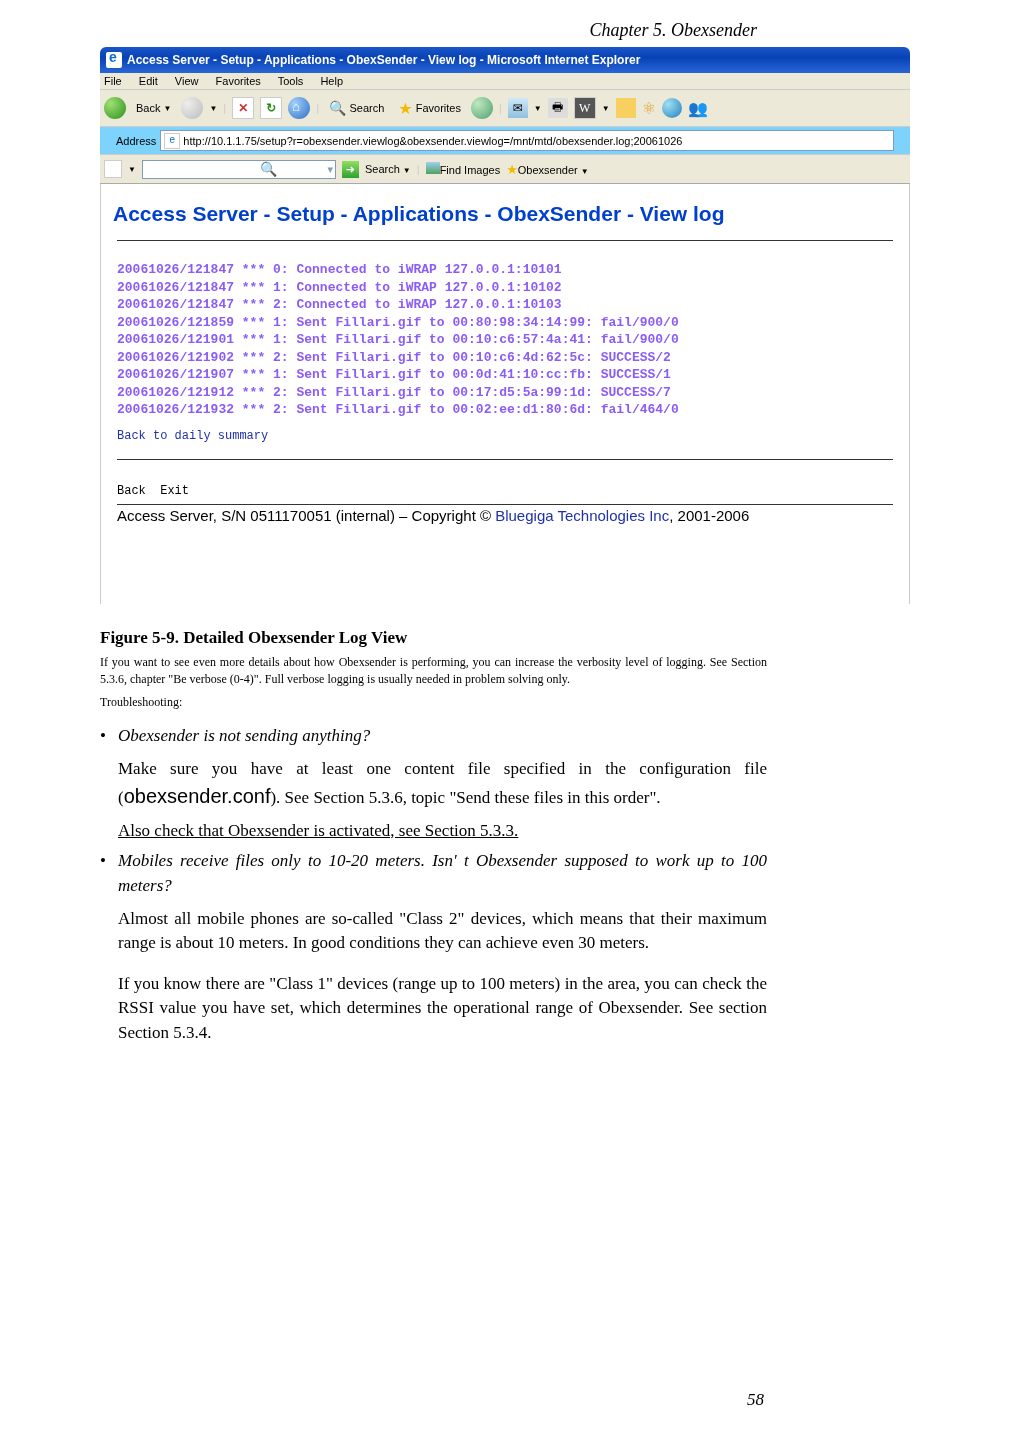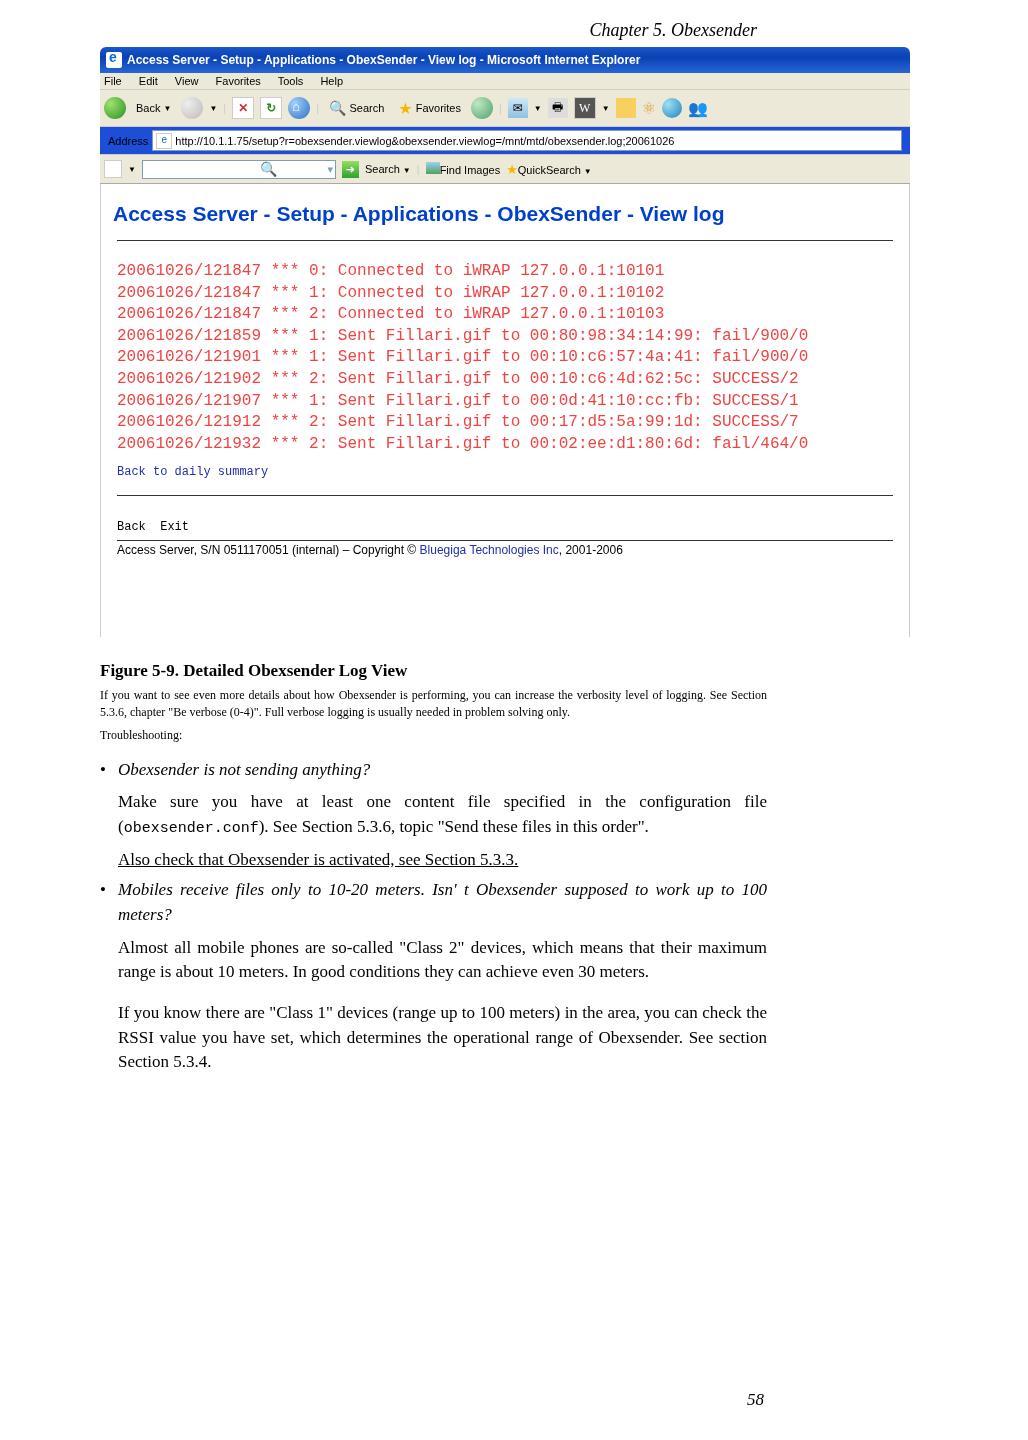--- a/index.html
+++ b/index.html
@@ -98,22 +98,22 @@
     align-items: center; justify-content: center;
     background: #fff;
     border: 1px solid #ccc;
     font-size: 12px;
   }
   .star {
     color: #f5b800;
     font-size: 16px;
   }
   .addrbar {
-    background: #1d4ed8;
-    padding: 3px 8px;
+    background: #7dd3fc;
+    padding: 3px 16px;
     display: flex;
     align-items: center;
     gap: 4px;
     border-bottom: 1px solid #ccc;
     font-size: 11px;
   }
   .addr-input {
     background: #fff;
     border: 1px solid #7f9db9;
     flex: 1;
@@ -157,45 +157,46 @@
     font-size: 21px;
     padding: 18px 12px 8px 12px;
   }
   .hr-line {
     border: none;
     border-top: 1.5px solid #333;
     margin: 6px 16px;
   }
   .log-block {
     font-family: 'Courier New', monospace;
-    font-size: 16px;
+    font-size: 13px;
     white-space: pre;
     padding: 14px 16px 0 16px;
     line-height: 1.35;
-    color: #ef4444;
+    color: #8b5cf6;
+    font-weight: bold;
   }
   .link {
     color: #2030aa;
     font-family: 'Courier New', monospace;
     font-size: 12px;
     display: inline-block;
     padding: 10px 16px;
   }
   .footer-links {
     font-family: 'Courier New', monospace;
     font-size: 12px;
     color: #000000;
     padding: 18px 16px 2px 16px;
   }
   .copyright {
     border-top: 1px solid #333;
     margin: 4px 16px 0 16px;
     padding-top: 2px;
     font-family: Arial, sans-serif;
-    font-size: 12px;
+    font-size: 15px;
   }
   .copyright .c-link {
     color: #2030aa;
   }
   .figure-caption {
     font-weight: bold;
     margin: 24px 0 6px 50px;
     font-size: 17px;
   }
   .body-para {
@@ -226,22 +227,22 @@
   .bullet-list > li::before {
     content: "•";
     position: absolute;
     left: 0;
     top: 0;
   }
   .bullet-q {
     font-style: italic;
   }
   .mono-inline {
-    font-family: Liberation Mono, monospace;
-    font-size: 15px;
+    font-family: Liberation Sans, sans-serif;
+    font-size: 20px;
     margin-top: 48px;
   }
   .page-number {
     position: absolute;
     bottom: 30px;
     right: 83px;
     font-style: italic;
     font-size: 17px;
   }
   .g-go {
@@ -318,21 +319,21 @@
       <span style="width:16px;height:16px;background:#fff;border:1px solid #ccc;display:inline-block;"></span>
       <span style="font-size:8px;">▼</span>
       <div class="search-input">
         <span style="color:#bbb;font-size:14px;margin-right:50px;">🔍</span>
         <span class="dd">▾</span>
       </div>
       <span class="g-go">➜</span>
       <span class="btn"><span>Search</span> <span style="font-size:8px;">▼</span></span>
       <span style="color:#ccc;">|</span>
       <span class="btn"><span style="width:14px;height:12px;background:linear-gradient(#a0d0f0,#50a060);display:inline-block;"></span><span>Find Images</span></span>
-      <span class="btn"><span class="star" style="font-size:13px;">★</span><span>QuickSearch</span> <span style="font-size:8px;">▼</span></span>
+      <span class="btn"><span class="star" style="font-size:13px;">★</span><span>Obexsender</span> <span style="font-size:8px;">▼</span></span>
     </div>
     <div class="content">
       <div class="page-heading">Access Server - Setup - Applications - ObexSender - View log</div>
       <hr class="hr-line">
       <div class="log-block"><span>20061026/121847 *** 0: Connected to iWRAP 127.0.0.1:10101</span>
 <span>20061026/121847 *** 1: Connected to iWRAP 127.0.0.1:10102</span>
 <span>20061026/121847 *** 2: Connected to iWRAP 127.0.0.1:10103</span>
 <span>20061026/121859 *** 1: Sent Fillari.gif to 00:80:98:34:14:99: fail/900/0</span>
 <span>20061026/121901 *** 1: Sent Fillari.gif to 00:10:c6:57:4a:41: fail/900/0</span>
 <span>20061026/121902 *** 2: Sent Fillari.gif to 00:10:c6:4d:62:5c: SUCCESS/2</span>

